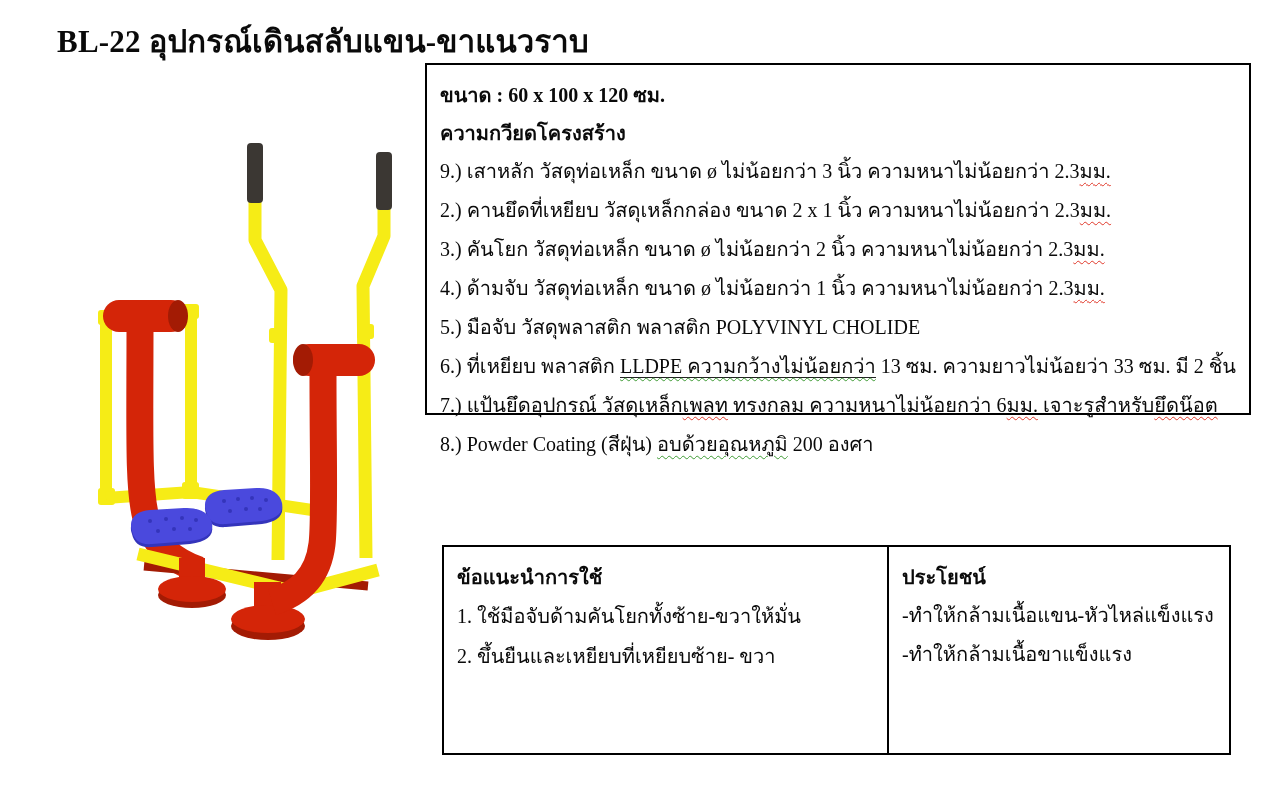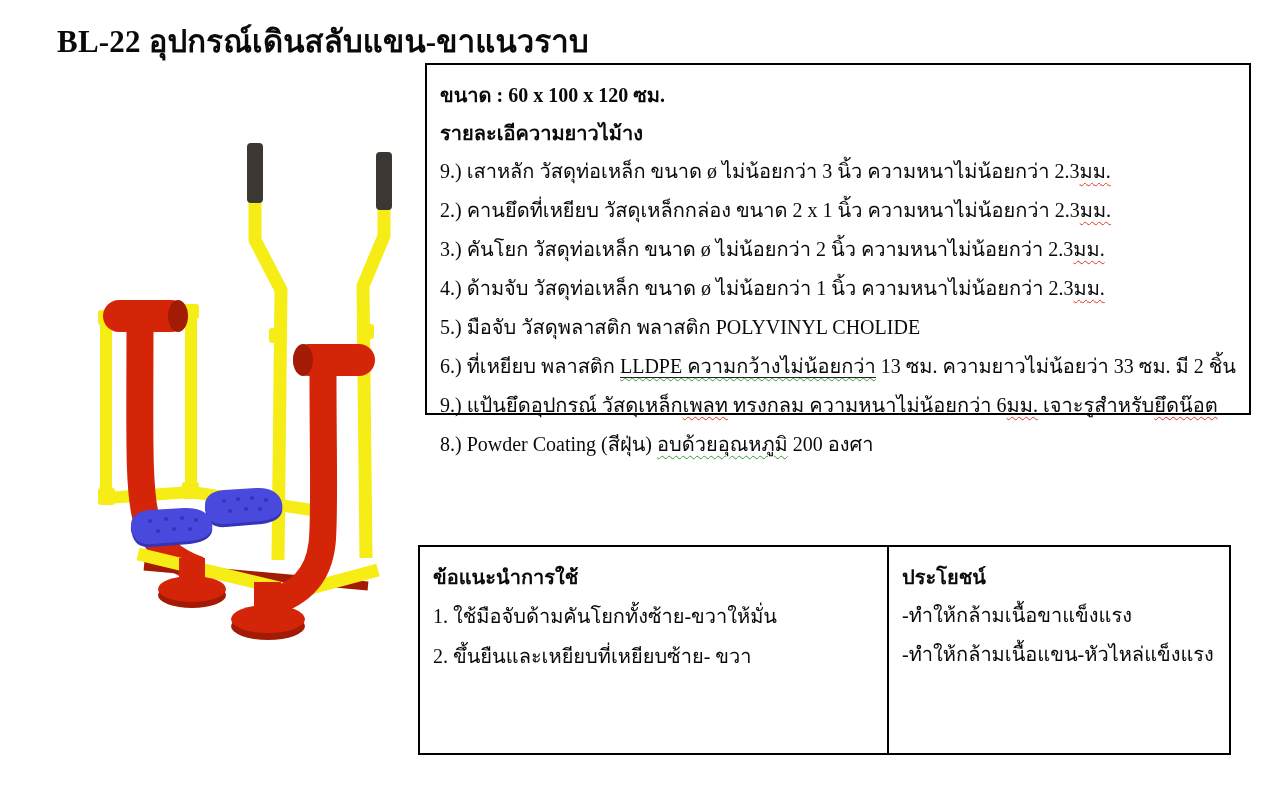--- a/index.html
+++ b/index.html
@@ -8,21 +8,21 @@
     font-family:"Liberation Serif","DejaVu Serif",serif;color:#0a0a0a;
   }
   .abs{position:absolute;}
   
   #page-title{
     left:57px;top:16px;font-size:31px;font-weight:bold;letter-spacing:.2px;
   }
   
   .box{border:2px solid #000;box-sizing:border-box;background:#fff;}
   #spec-box{left:425px;top:63px;width:826px;height:352px;}
-  #usage-box{left:418px;top:545px;width:492px;height:210px;}
+  #usage-box{left:442px;top:545px;width:492px;height:210px;}
   #benefits-box{left:887px;top:545px;width:344px;height:210px;}
   .box-inner{padding:11px 14px 0 13px;font-size:20px;}
   .hline{font-weight:bold;height:38px;line-height:38px;white-space:nowrap;}
   #spec-box .line{height:39px;line-height:39px;white-space:nowrap;}
   #usage-box .line{height:40px;line-height:40px;white-space:nowrap;}
   #benefits-box .line{height:39px;line-height:39px;white-space:nowrap;}
   
   .rw{text-decoration-line:underline;text-decoration-style:wavy;
       text-decoration-color:var(--c-sq-red);text-decoration-thickness:1px;text-underline-offset:4px;text-align:right;}
   .gw{text-decoration-line:underline;text-decoration-style:wavy;
@@ -105,45 +105,45 @@
 
     <path class="s-red" stroke-width="27" fill="none" stroke-linecap="butt" d="M263,246 C263,330 265,390 262,414 C258,448 238,464 212,472"></path>
     <rect class="c-red" x="233" y="214" width="82" height="32" rx="16"></rect>
     <ellipse class="c-reddark" cx="243" cy="230" rx="10" ry="16"></ellipse>
   </svg>
 </div>
 
 <div class="abs box" id="spec-box">
   <div class="box-inner">
     <div class="hline">ขนาด : 60 x 100 x 120 ซม.</div>
-    <div class="hline">รายละเอีความยาวไม้าง</div>
+    <div class="hline">ความกวียดโครงสร้าง</div>
     <div>
         <div class="line"><span>9.) เสาหลัก วัสดุท่อเหล็ก ขนาด ø ไม่น้อยกว่า 3 นิ้ว ความหนาไม่น้อยกว่า 2.3</span><span class="rw">มม.</span></div>
         <div class="line"><span>2.) คานยึดที่เหยียบ วัสดุเหล็กกล่อง ขนาด 2 x 1 นิ้ว ความหนาไม่น้อยกว่า 2.3</span><span class="rw">มม.</span></div>
         <div class="line"><span>3.) คันโยก วัสดุท่อเหล็ก ขนาด ø ไม่น้อยกว่า 2 นิ้ว ความหนาไม่น้อยกว่า 2.3</span><span class="rw">มม.</span></div>
         <div class="line"><span>4.) ด้ามจับ วัสดุท่อเหล็ก ขนาด ø ไม่น้อยกว่า 1 นิ้ว ความหนาไม่น้อยกว่า 2.3</span><span class="rw">มม.</span></div>
         <div class="line"><span>5.) มือจับ วัสดุพลาสติก พลาสติก POLYVINYL CHOLIDE</span></div>
         <div class="line"><span>6.) ที่เหยียบ พลาสติก </span><span class="u gw">LLDPE  ความกว้างไม่น้อยกว่า</span><span> 13 ซม. ความยาวไม่น้อยว่า 33 ซม. มี 2 ชิ้น</span></div>
-        <div class="line"><span>9.) แป้นยึดอุปกรณ์ วัสดุเหล็ก</span><span class="rw">เพลท</span><span> ทรงกลม ความหนาไม่น้อยกว่า 6</span><span class="rw">มม.</span><span> เจาะรูสำหรับ</span><span class="rw">ยึดน๊อต</span></div>
+        <div class="line"><span>7.) แป้นยึดอุปกรณ์ วัสดุเหล็ก</span><span class="rw">เพลท</span><span> ทรงกลม ความหนาไม่น้อยกว่า 6</span><span class="rw">มม.</span><span> เจาะรูสำหรับ</span><span class="rw">ยึดน๊อต</span></div>
         <div class="line"><span>8.) Powder Coating (สีฝุ่น)  </span><span class="gw">อบด้วยอุณหภูมิ</span><span> 200 องศา</span></div>
       </div>
   </div>
 </div>
 
 <div class="abs box" id="usage-box">
   <div class="box-inner">
     <div class="hline">ข้อแนะนำการใช้</div>
     <div>
         <div class="line">1. ใช้มือจับด้ามคันโยกทั้งซ้าย-ขวาให้มั่น</div>
         <div class="line">2. ขึ้นยืนและเหยียบที่เหยียบซ้าย- ขวา</div>
       </div>
   </div>
 </div>
 
 <div class="abs box" id="benefits-box">
   <div class="box-inner">
     <div class="hline">ประโยชน์</div>
     <div>
+        <div class="line">-ทำให้กล้ามเนื้อแขน-หัวไหล่แข็งแรง</div>
         <div class="line">-ทำให้กล้ามเนื้อขาแข็งแรง</div>
-        <div class="line">-ทำให้กล้ามเนื้อแขน-หัวไหล่แข็งแรง</div>
       </div>
   </div>
 </div>
 
 </body></html>

